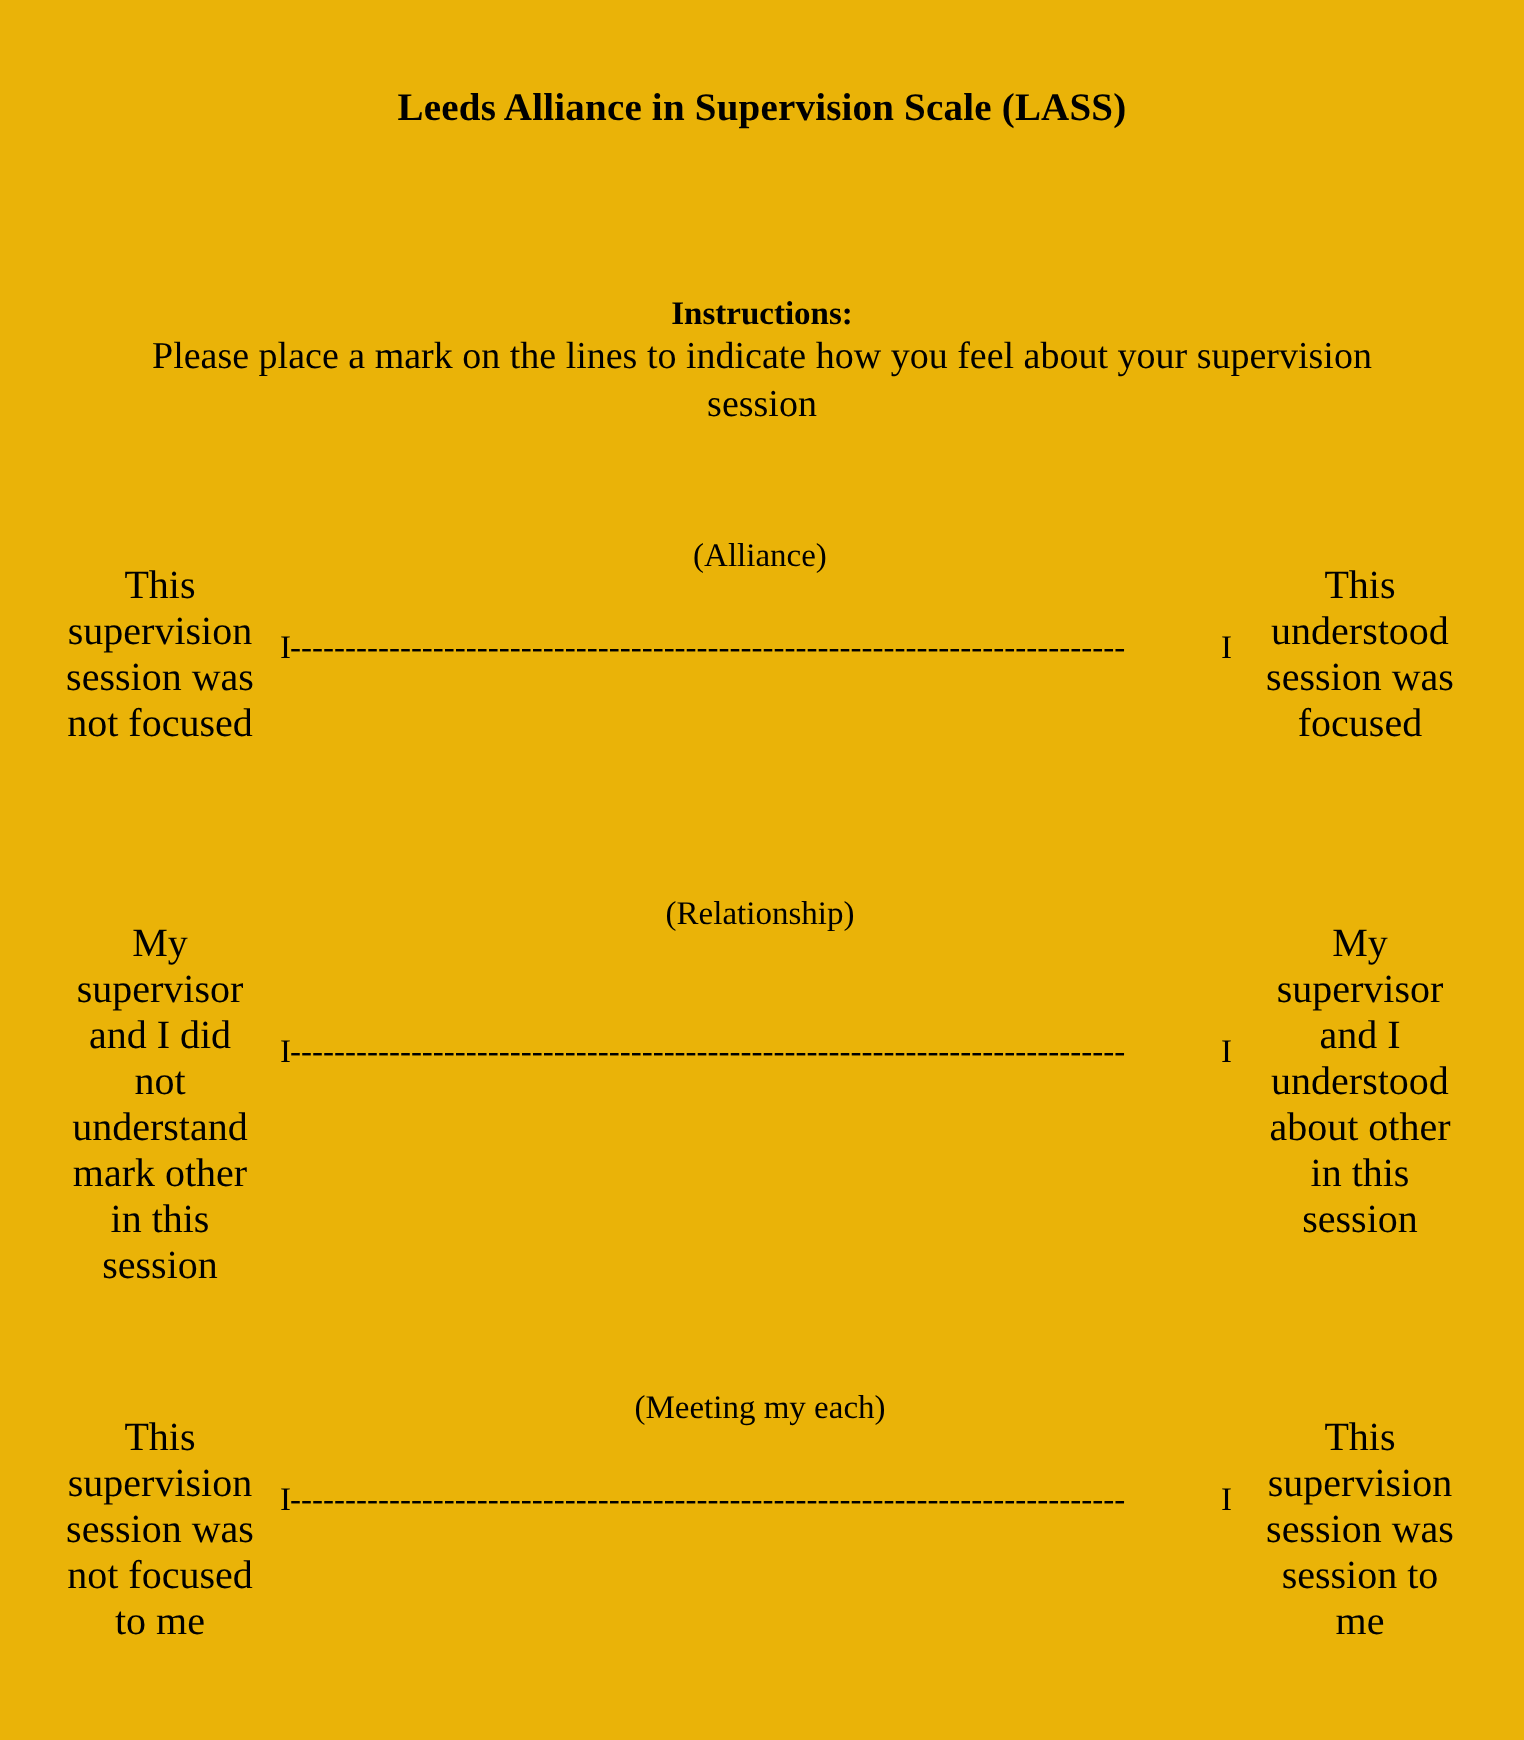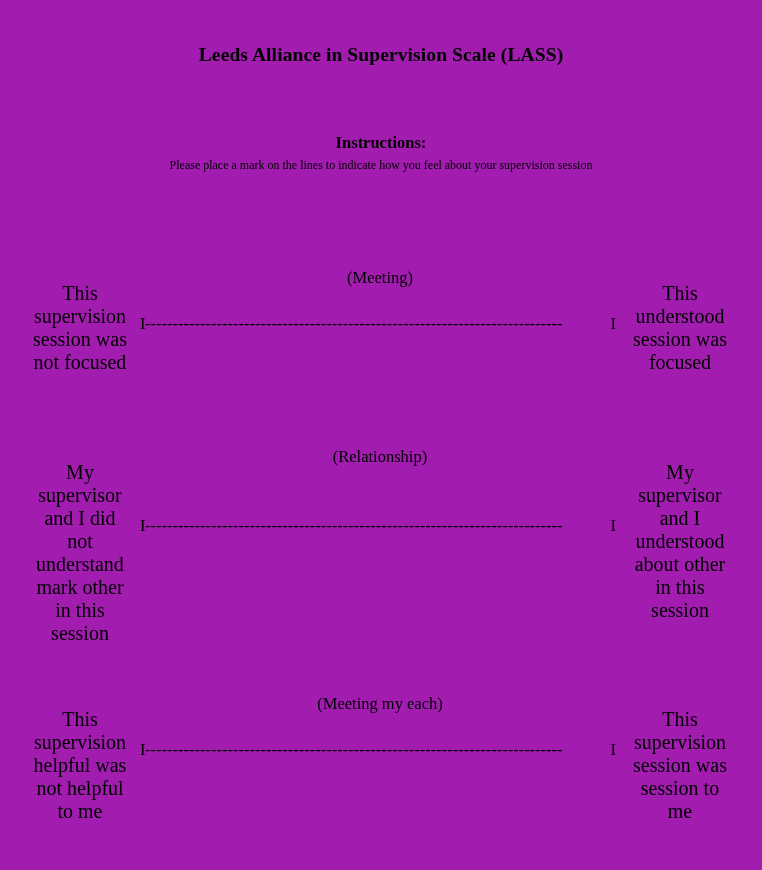--- a/index.html
+++ b/index.html
@@ -12,50 +12,50 @@
     width: 762px;
     height: 870px;
     font-family: "Liberation Serif", "DejaVu Serif", serif;
     color: #000000;
     overflow: hidden;
   }
   .page {
     position: relative;
     width: 762px;
     height: 870px;
-    background: #a21caf;
+    background: #eab308;
   }
 
   
   .doc-title {
     position: absolute;
     top: 44px;
     left: 0;
     width: 762px;
     text-align: center;
     font-size: 19.5px;
     font-weight: bold;
     letter-spacing: 0.1px;
   }
 
   
   .instructions-block {
     position: absolute;
-    top: 132px;
+    top: 146px;
     left: 50px;
     width: 662px;
     text-align: center;
   }
   .instructions-heading {
     font-size: 16.5px;
     font-weight: bold;
     line-height: 21px;
   }
   .instructions-body {
-    font-size: 12px;
+    font-size: 19px;
     line-height: 24px;
     padding: 0 4px;
   }
 
   
   .scale-item {
     position: absolute;
     left: 0;
     width: 762px;
   }
@@ -133,21 +133,21 @@
   <div class="doc-title">Leeds Alliance in Supervision Scale (LASS)</div>
 
   <div class="instructions-block">
     <div class="instructions-heading">Instructions:</div>
     <div class="instructions-body">Please place a mark on the lines to indicate how you feel about your supervision session</div>
   </div>
 
   <div class="scale-item" id="scale-item-0">
     <div class="item-grid">
       <div class="anchor-label anchor-left">This supervision session was not focused</div>
-      <div class="aspect-label">(Meeting)</div>
+      <div class="aspect-label">(Alliance)</div>
       <div class="vas-line" id="vas-line-0">
         <span class="vas-cap">I</span>
         <span class="vas-dashes">----------------------------------------------------------------------------</span>
         <span class="vas-cap">I</span>
       </div>
       <div class="anchor-label anchor-right">This understood session was focused</div>
     </div>
   </div>
 
   <div class="scale-item" id="scale-item-1">
@@ -158,21 +158,21 @@
         <span class="vas-cap">I</span>
         <span class="vas-dashes">----------------------------------------------------------------------------</span>
         <span class="vas-cap">I</span>
       </div>
       <div class="anchor-label anchor-right">My supervisor and I understood about other in this session</div>
     </div>
   </div>
 
   <div class="scale-item" id="scale-item-2">
     <div class="item-grid">
-      <div class="anchor-label anchor-left">This supervision helpful was not helpful to me</div>
+      <div class="anchor-label anchor-left">This supervision session was not focused to me</div>
       <div class="aspect-label">(Meeting my each)</div>
       <div class="vas-line" id="vas-line-2">
         <span class="vas-cap">I</span>
         <span class="vas-dashes">----------------------------------------------------------------------------</span>
         <span class="vas-cap">I</span>
       </div>
       <div class="anchor-label anchor-right">This supervision session was session to me</div>
     </div>
   </div>
 

